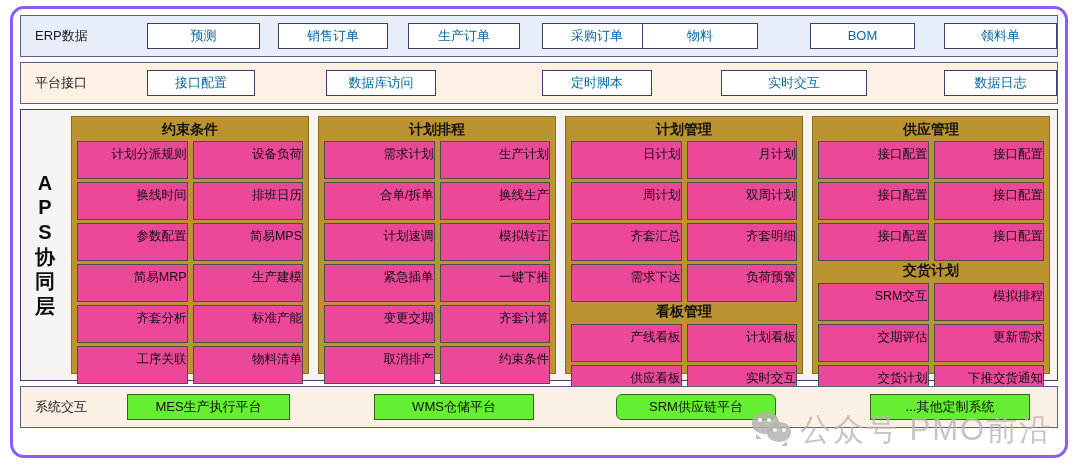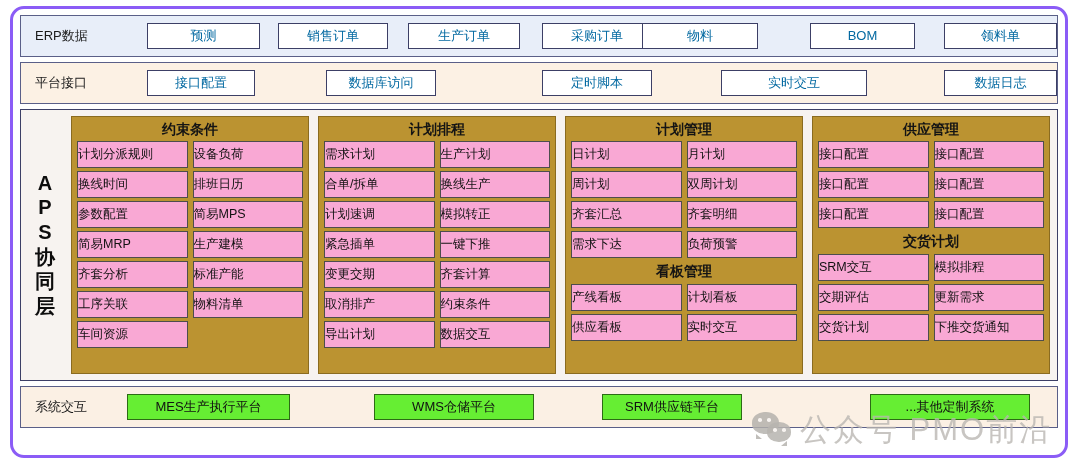--- a/index.html
+++ b/index.html
@@ -140,26 +140,26 @@
     line-height: 1.1;
   }
 
   .tile-grid {
     display: grid;
     grid-template-columns: 1fr 1fr;
     gap: 3px 5px;
   }
 
   .tile {
-    background: #f9a8d4;
+    background: #ec4899;
     border: 1px solid #4d4d4d;
     box-sizing: border-box;
-    height: 27px;
+    height: 38px;
     line-height: 25px;
-    text-align: left;
+    text-align: right;
     font-size: 12.5px;
     color: #111111;
     white-space: nowrap;
     overflow: hidden;
   }
 
   .spacer-4 { height: 4px; }
 
   
   #watermark {
@@ -347,21 +347,21 @@
           </div>
         </div>
       </div>
   </div>
 
   <div class="band band-system">
     <span class="band-label">系统交互</span>
     <div id="system-chips">
         <div class="chip-green" style="left: 106px; width: 163px;">MES生产执行平台</div>
         <div class="chip-green" style="left: 353px; width: 160px;">WMS仓储平台</div>
-        <div class="chip-green" style="left: 581px; width: 140px;">SRM供应链平台</div>
+        <div class="chip-green" style="left: 595px; width: 160px; border-radius: 6px;">SRM供应链平台</div>
         <div class="chip-green" style="left: 849px; width: 160px;">...其他定制系统</div>
       </div>
   </div>
 
 </div>
 
 <div id="watermark">
   <div class="wm-logo">
     <span class="bubble-a"></span>
     <span class="bubble-b"></span>

